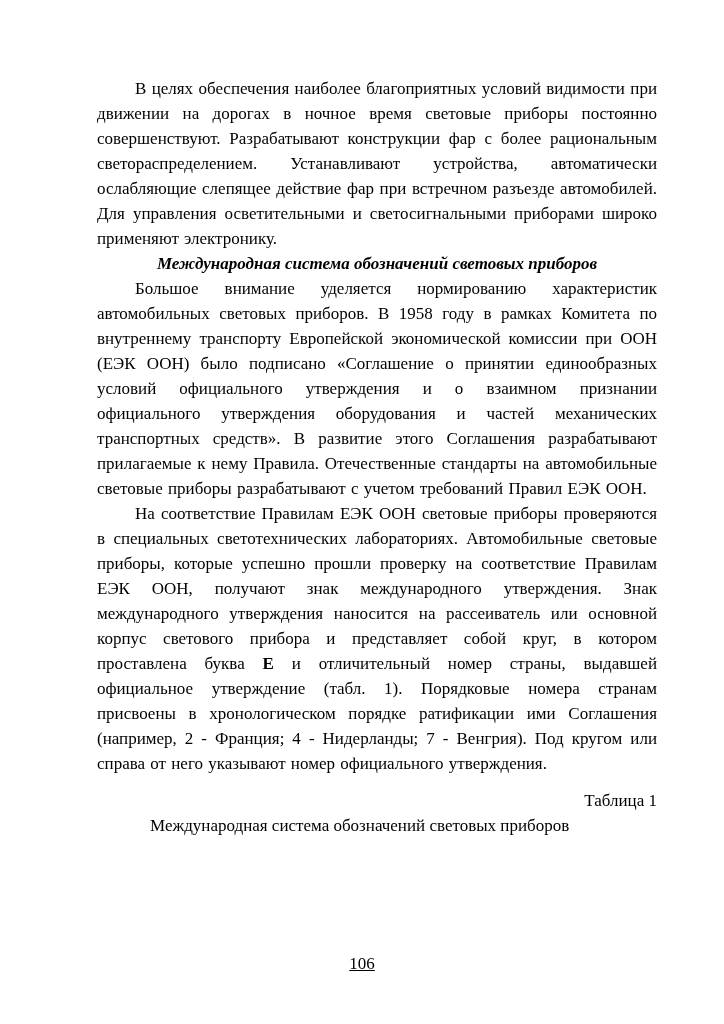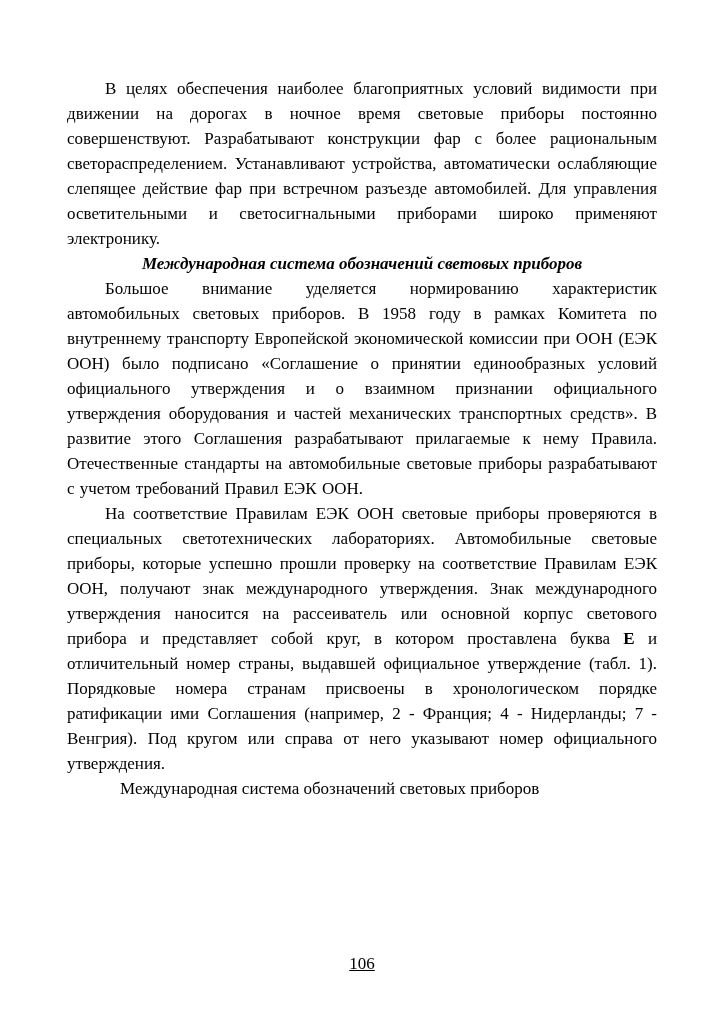--- a/index.html
+++ b/index.html
@@ -7,21 +7,21 @@
     padding: 0;
     background: #ffffff;
   }
   .page {
     position: relative;
     width: 724px;
     height: 1024px;
     margin: 0 auto;
     background: #ffffff;
     box-sizing: border-box;
-    padding: 76px 67px 0 67px;
+    padding: 76px 67px 0 97px;
     font-family: "Liberation Serif", "DejaVu Serif", serif;
     font-size: 17px;
     line-height: 25px;
     color: #000000;
     overflow: hidden;
   }
   .para {
     margin: 0;
     text-align: justify;
     text-indent: 38px;
@@ -63,18 +63,19 @@
 <div class="page">
 
   <p class="para">В целях обеспечения наиболее благоприятных условий видимости при движении на дорогах в ночное время световые приборы постоянно совершенствуют. Разрабатывают конструкции фар с более рациональным светораспределением. Устанавливают устройства, автоматически ослабляющие слепящее действие фар при встречном разъезде автомобилей. Для управления осветительными и светосигнальными приборами широко применяют электронику.</p>
 
   <h2 class="section-heading">Международная система обозначений световых приборов</h2>
 
   <p class="para">Большое внимание уделяется нормированию характеристик автомобильных световых приборов. В 1958 году в рамках Комитета по внутреннему транспорту Европейской экономической комиссии при ООН (ЕЭК ООН) было подписано «Соглашение о принятии единообразных условий официального утверждения и о взаимном признании официального утверждения оборудования и частей механических транспортных средств». В развитие этого Соглашения разрабатывают прилагаемые к нему Правила. Отечественные стандарты на автомобильные световые приборы разрабатывают с учетом требований Правил ЕЭК ООН.</p>
 
   <p class="para"><span>На соответствие Правилам ЕЭК ООН световые приборы проверяются в специальных светотехнических лабораториях. Автомобильные световые приборы, которые успешно прошли проверку на соответствие Правилам ЕЭК ООН, получают знак международного утверждения. Знак международного утверждения наносится на рассеиватель или основной корпус светового прибора и представляет собой круг, в котором проставлена буква </span><b>Е</b><span> и отличительный номер страны, выдавшей официальное утверждение (табл. 1). Порядковые номера странам присвоены в хронологическом порядке ратификации ими Соглашения (например, 2 - Франция; 4 - Нидерланды; 7 - Венгрия). Под кругом или справа от него указывают номер официального утверждения.</span></p>
 
+  <p class="table-label">Таблица 1</p>
 
   <p class="table-title">Международная система обозначений световых приборов</p>
 
   <div class="page-number">106</div>
 
 </div>
 
 </body></html>

